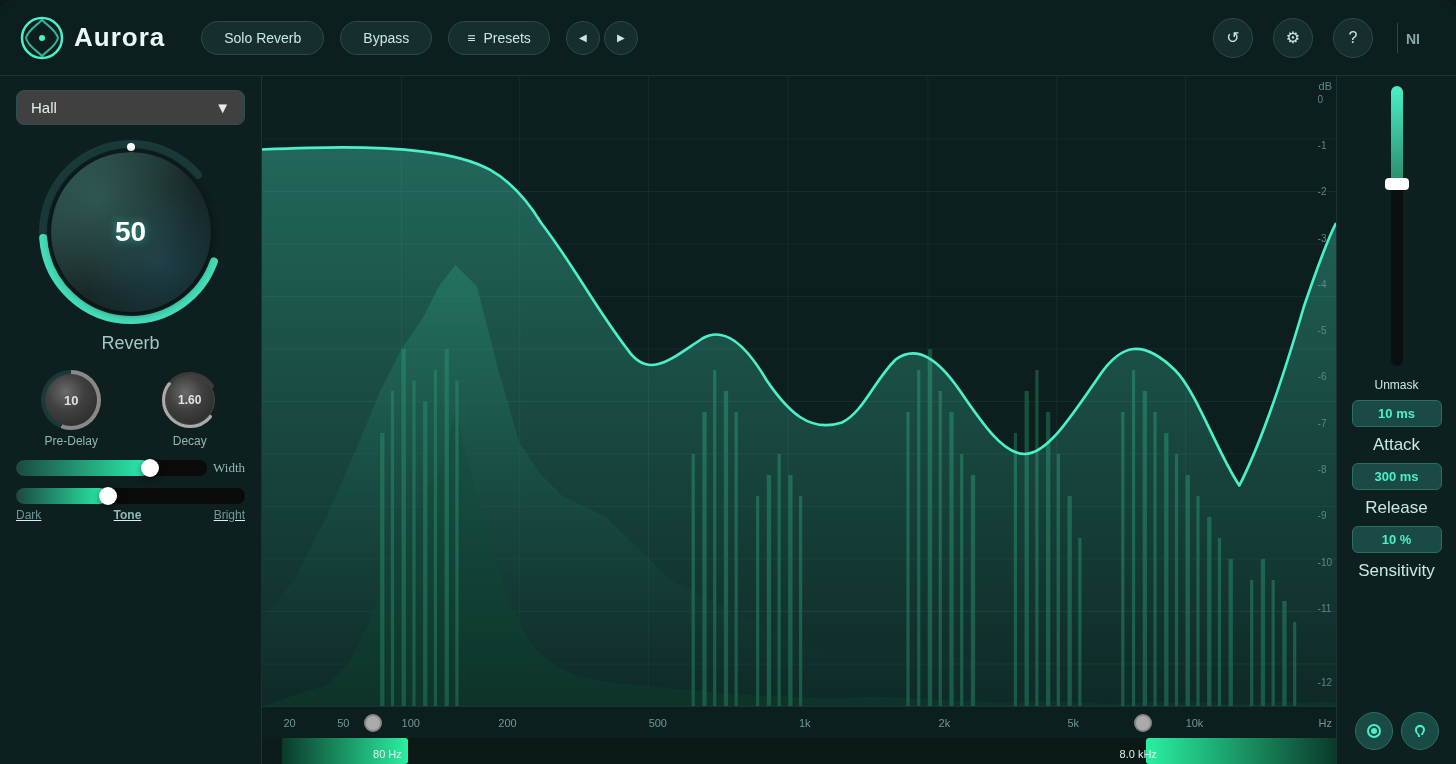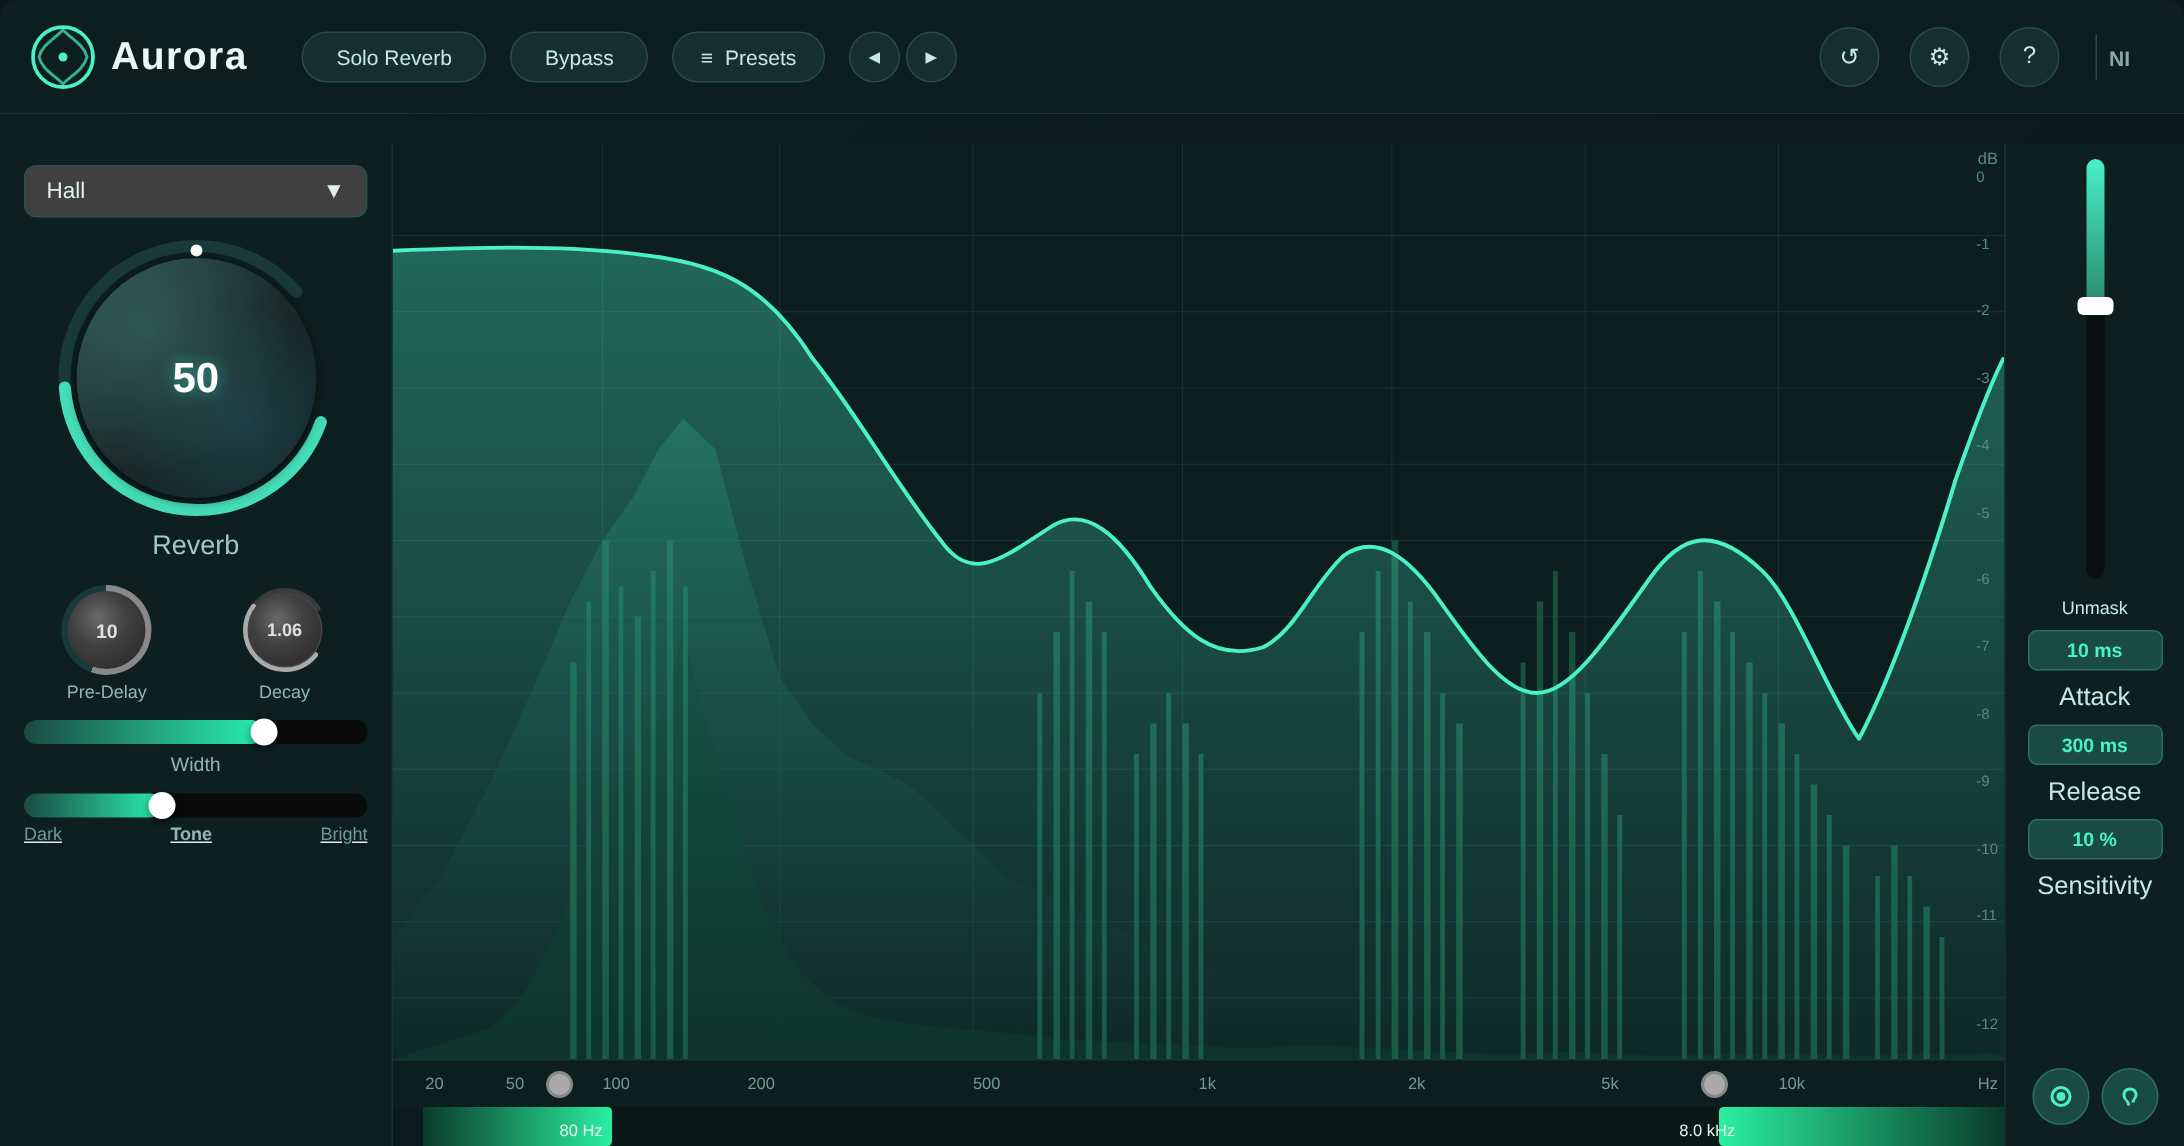--- a/index.html
+++ b/index.html
@@ -13,21 +13,20 @@
     }
 
     .app-container {
       width: 1456px;
       height: 764px;
       background: linear-gradient(135deg, #0d1f1f 0%, #0a1818 100%);
       border-radius: 12px;
       display: flex;
       flex-direction: column;
       position: relative;
-      gap: 20px;
     }
 
     
     .header {
       height: 76px;
       background: #0c1e1e;
       border-radius: 12px 12px 0 0;
       display: flex;
       align-items: center;
       padding: 0 20px;
@@ -263,22 +262,23 @@
 
     .small-knob-label {
       font-size: 12px;
       color: #90b8b4;
       text-align: center;
     }
 
     
     .slider-section {
       display: flex;
-      flex-direction: column;
+      flex-direction: row;
       gap: 6px;
+      font-family: Liberation Serif, serif;
     }
 
     .slider-track {
       width: 100%;
       height: 16px;
       background: #0a0a0a;
       border-radius: 8px;
       position: relative;
       cursor: pointer;
       overflow: visible;
@@ -516,21 +516,21 @@
           <div class="small-knob-label">Pre-Delay</div>
         </div>
 
         <div class="small-knob-group">
           <div style="position:relative; width:60px; height:60px;">
             <svg width="60" height="60" viewBox="0 0 60 60" style="position:absolute;top:0;left:0;">
               <circle cx="30" cy="30" r="26" fill="none" stroke="#3a3a3a" stroke-width="4" stroke-dasharray="130 36" stroke-dashoffset="-18" stroke-linecap="round"></circle>
               <circle cx="30" cy="30" r="26" fill="none" stroke="#aaaaaa" stroke-width="4" stroke-dasharray="80 86" stroke-dashoffset="-18" stroke-linecap="round"></circle>
             </svg>
             <div style="position:absolute;top:5px;left:5px;width:50px;height:50px;border-radius:50%;background:radial-gradient(circle at 40% 35%, #6a6a6a 0%, #404040 40%, #252525 100%);display:flex;align-items:center;justify-content:center;font-size:12px;font-weight:600;color:#e0e0e0;border:1px solid #444;">
-              <span>1.06</span>
+              <span>1.60</span>
             </div>
           </div>
           <div class="small-knob-label">Decay</div>
         </div>
       </div>
 
       <div class="slider-section">
         <div class="slider-track">
           <div class="slider-fill" style="width: 70%"></div>
           <div class="slider-thumb" style="left: 70%"></div>

